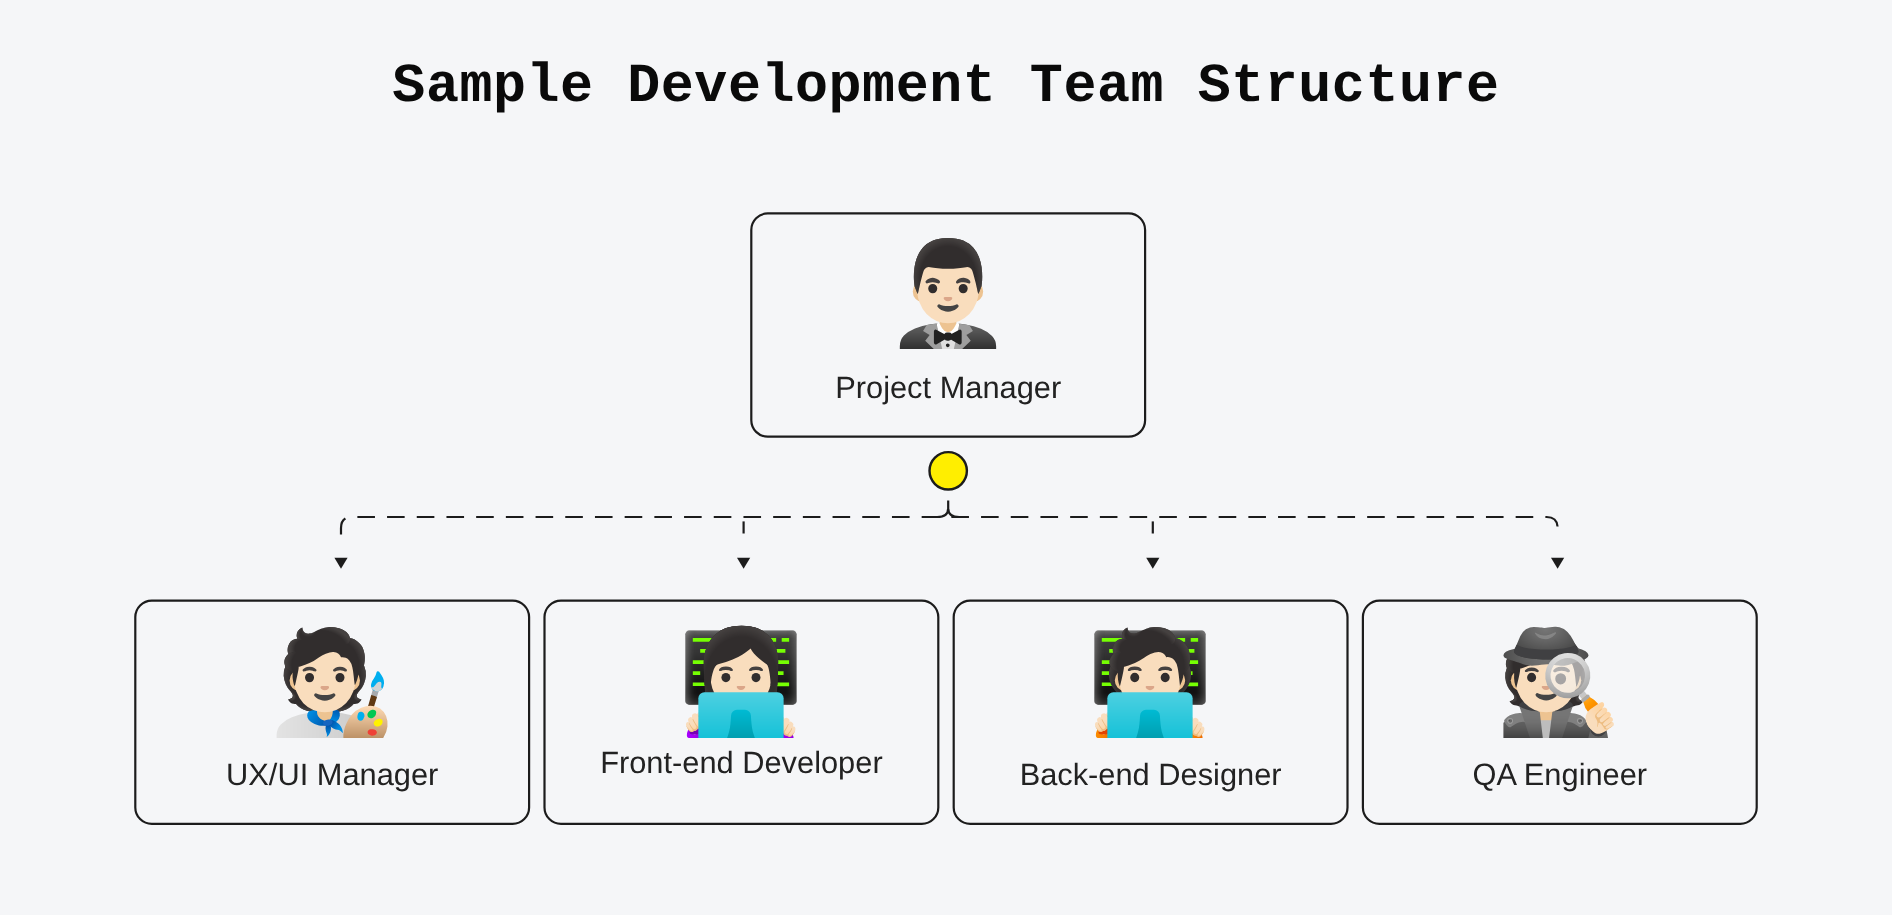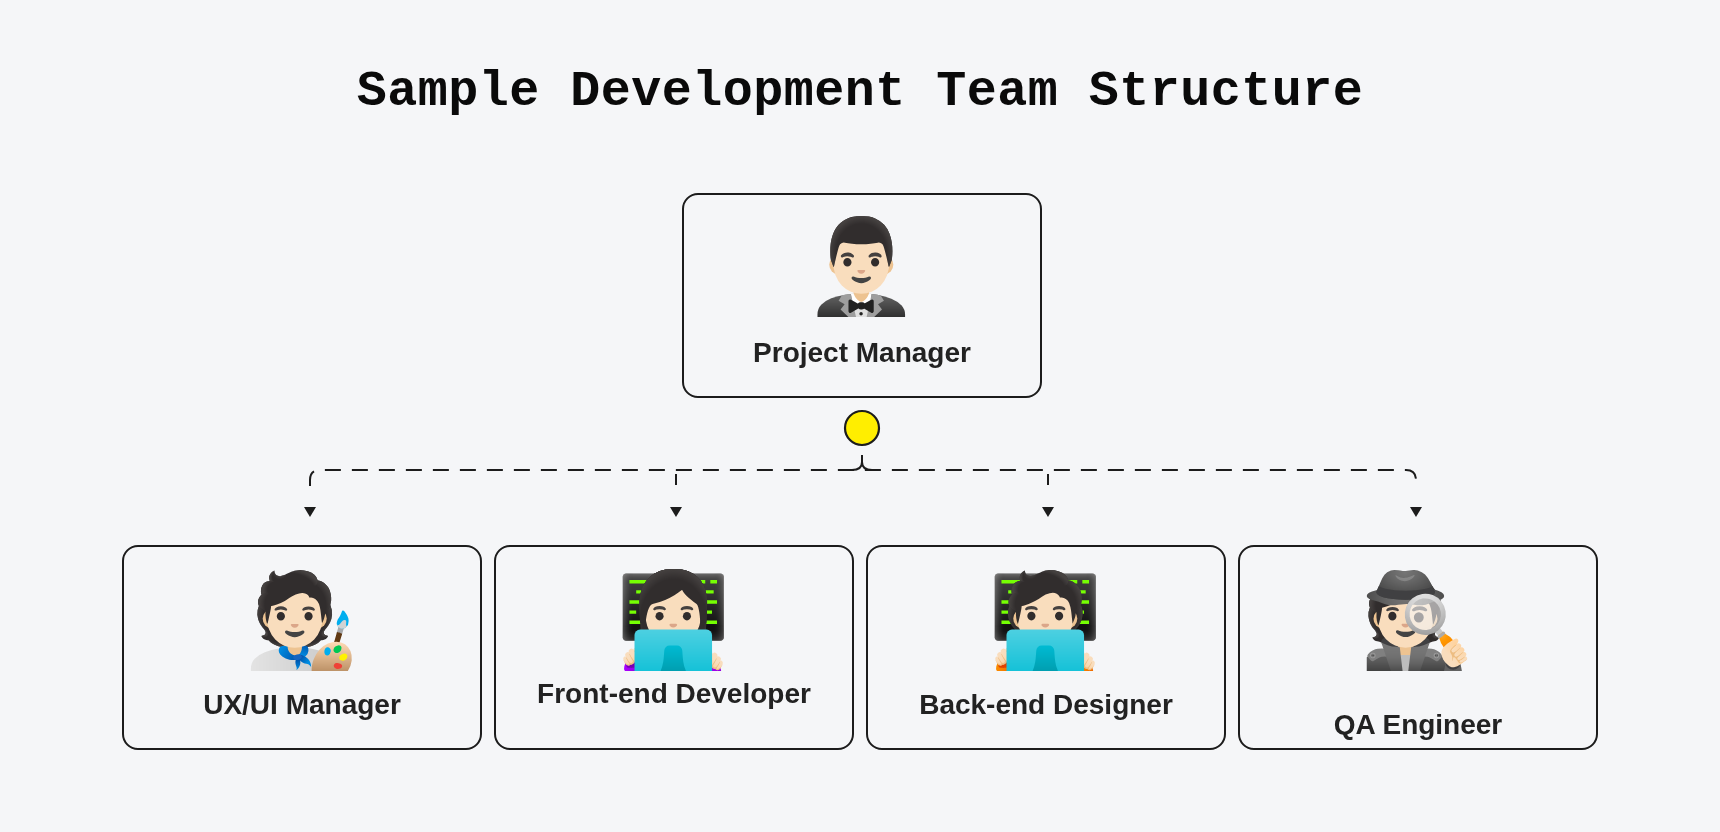--- a/index.html
+++ b/index.html
@@ -12,21 +12,21 @@
     }
     .canvas {
       position: relative;
       width: 1720px;
       height: 832px;
       background: #f5f6f8;
     }
     .title {
       position: absolute;
       left: 0;
-      top: 60px;
+      top: 48px;
       width: 1720px;
       text-align: center;
       font-family: "Liberation Mono", "DejaVu Sans Mono", monospace;
       font-weight: bold;
       font-size: 50px;
       line-height: 64px;
       color: #0a0a0a;
       letter-spacing: 0.5px;
     }
     .node {
@@ -44,21 +44,21 @@
       font-size: 92px;
       line-height: 104px;
       font-family: "DejaVu Sans", sans-serif;
     }
     .node .label {
       position: absolute;
       left: 0;
       width: 100%;
       text-align: center;
       font-family: "Liberation Sans", "DejaVu Sans", sans-serif;
-      font-weight: bold;
+      font-weight: normal;
       font-size: 28px;
       line-height: 34px;
       color: #222222;
     }
     .connector {
       position: absolute;
       left: 0;
       top: 0;
       width: 1720px;
       height: 832px;
@@ -104,16 +104,16 @@
     <div class="label" style="top:130px;">Front-end Developer</div>
   </div>
 
   <div class="node" style="left:866px; top:545px; width:360px; height:205px;">
     <div class="avatar" style="top:22px;">🧑🏻‍💻</div>
     <div class="label" style="top:141px;">Back-end Designer</div>
   </div>
 
   <div class="node" style="left:1238px; top:545px; width:360px; height:205px;">
     <div class="avatar" style="top:22px;">🕵🏻</div>
-    <div class="label" style="top:141px;margin-top:20px;">QA Engineer</div>
+    <div class="label" style="top:141px;">QA Engineer</div>
   </div>
 
 </div>
 
 </body></html>

